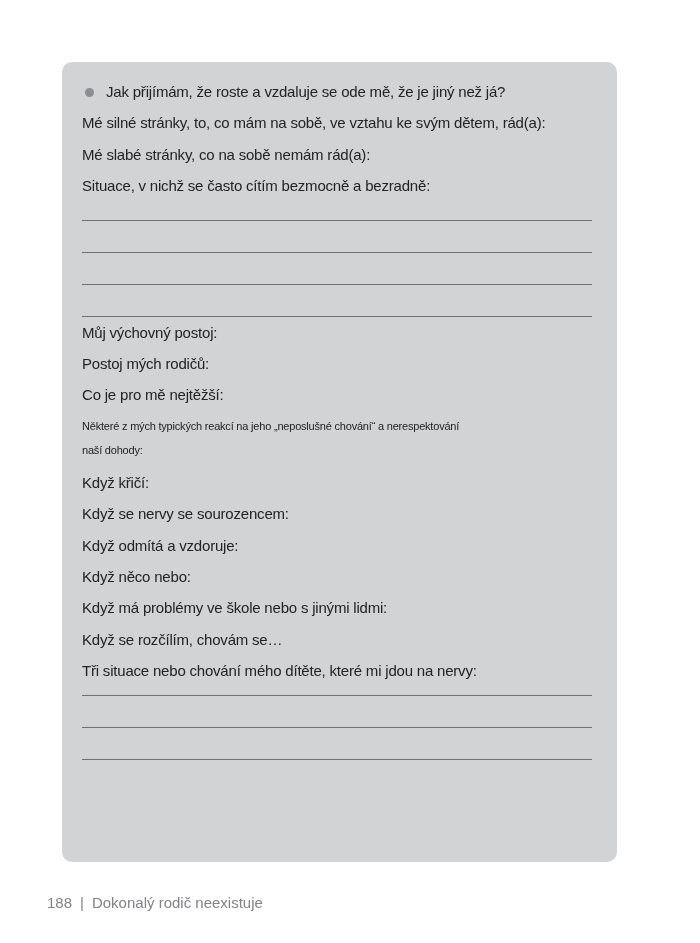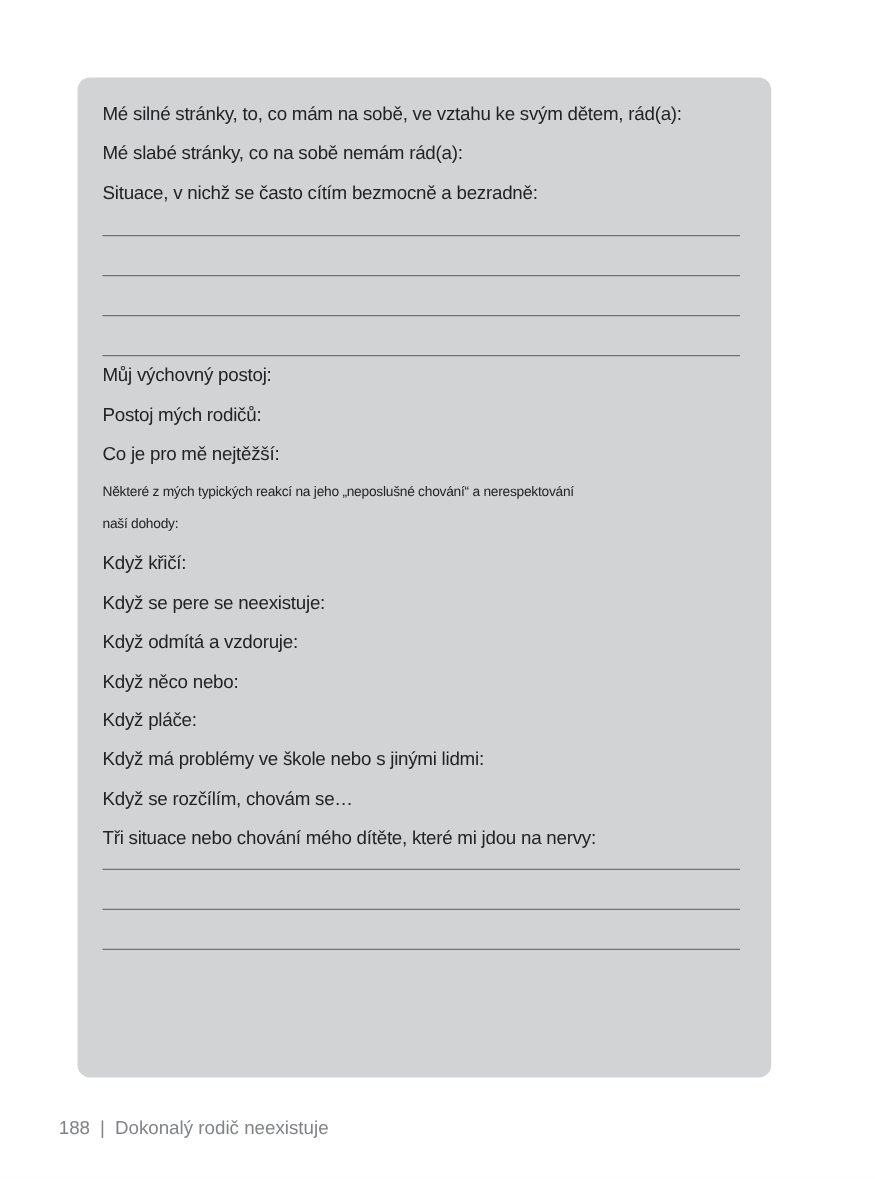--- a/index.html
+++ b/index.html
@@ -67,20 +67,23 @@
     line-height: 22px;
     color: var(--footer_text);
   }
   .footer .sep { margin: 0 8px; }
 </style>
 </head>
 <body>
 
 <div class="panel">
 
+  <div class="prompt bullet-row">
+    <span class="bullet"></span><span>Jak přijímám, že roste a vzdaluje se ode mě, že je jiný než já?</span>
+  </div>
 
   <div class="prompt">Mé silné stránky, to, co mám na sobě, ve vztahu ke svým dětem, rád(a):</div>
   <div class="prompt">Mé slabé stránky, co na sobě nemám rád(a):</div>
   <div class="prompt">Situace, v nichž se často cítím bezmocně a bezradně:</div>
 
   <div class="rules rules-top">
     <div class="rule"></div>
     <div class="rule"></div>
     <div class="rule"></div>
     <div class="rule"></div>
@@ -89,24 +92,23 @@
   <div class="prompt mt12">Můj výchovný postoj:</div>
   <div class="prompt">Postoj mých rodičů:</div>
   <div class="prompt">Co je pro mě nejtěžší:</div>
 
   <div class="prompt-wrap">
     <div class="wline">Některé z mých typických reakcí na jeho „neposlušné chování“ a nerespektování</div>
     <div class="wline">naší dohody:</div>
   </div>
 
   <div class="prompt after-wrap">Když křičí:</div>
-  <div class="prompt">Když se pere se neexistuje:</div>
+  <div class="prompt">Když se nervy se sourozencem:</div>
   <div class="prompt">Když odmítá a vzdoruje:</div>
   <div class="prompt">Když něco nebo:</div>
-  <div class="prompt">Když pláče:</div>
   <div class="prompt">Když má problémy ve škole nebo s jinými lidmi:</div>
   <div class="prompt">Když se rozčílím, chovám se…</div>
   <div class="prompt">Tři situace nebo chování mého dítěte, které mi jdou na nervy:</div>
 
   <div class="rules rules-bottom">
     <div class="rule"></div>
     <div class="rule"></div>
     <div class="rule"></div>
   </div>
 

